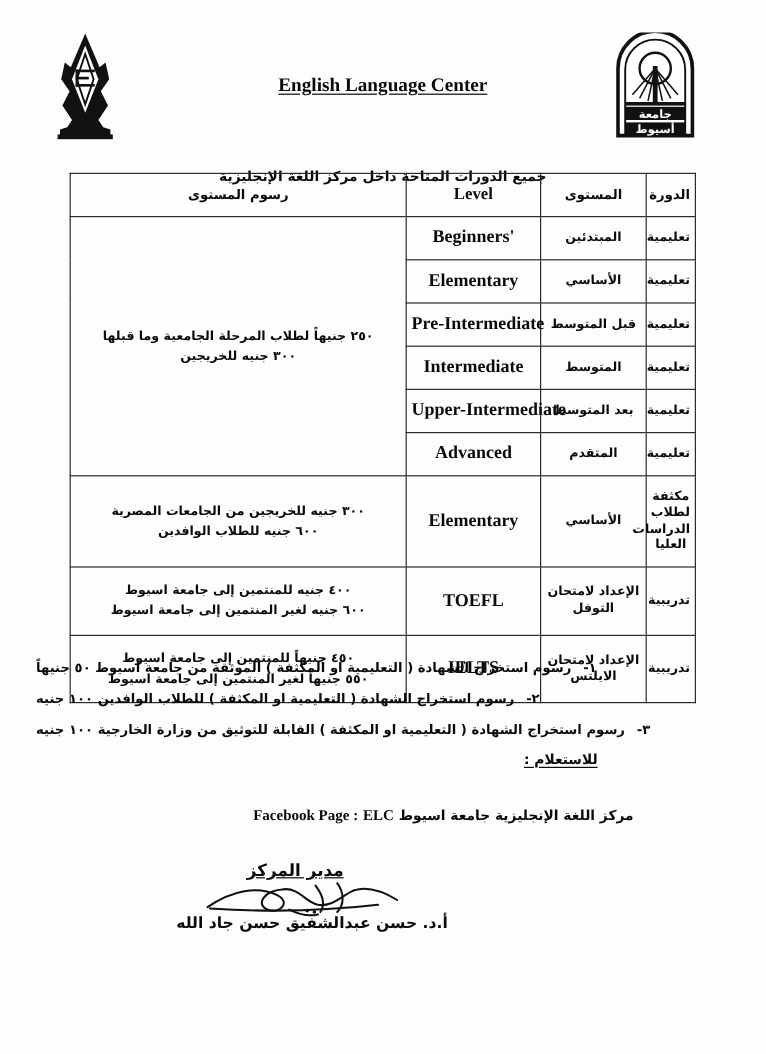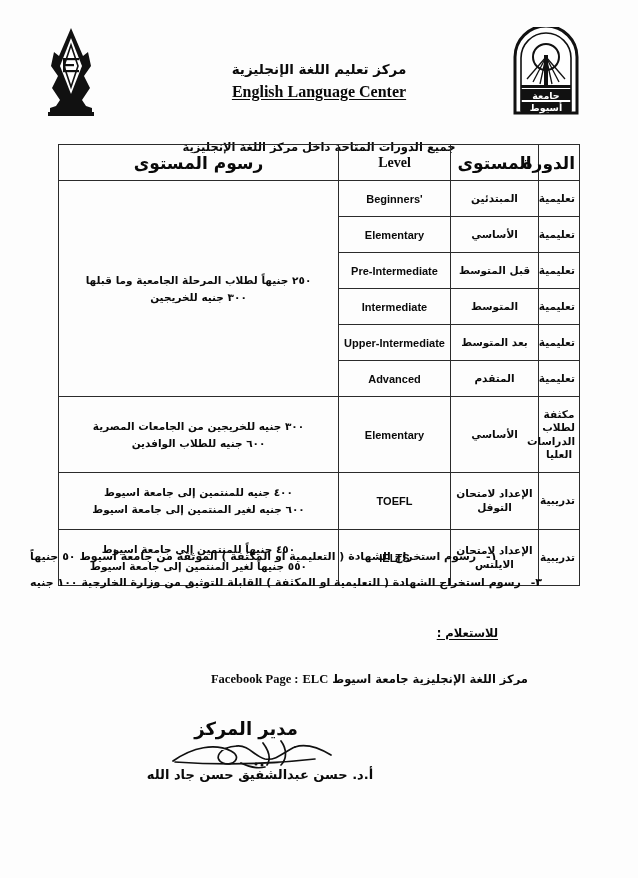--- a/index.html
+++ b/index.html
@@ -93,21 +93,21 @@
     padding: 2px 4px;
     vertical-align: middle;
     text-align: center;
   }
   col.c-course  { width: 41px; }
   col.c-levelar { width: 88px; }
   col.c-levelen { width: 112px; }
   col.c-fees    { width: 280px; }
 
   th.h {
-    font-size: 17px;
+    font-size: 11px;
     font-weight: bold;
     height: 31px;
     direction: rtl;
   }
   th.h-en {
     font-family: "Liberation Serif", "DejaVu Serif", serif;
     font-size: 14px;
     font-weight: bold;
     direction: ltr;
   }
@@ -118,22 +118,22 @@
     line-height: 1.25;
     direction: rtl;
   }
   td.level-ar {
     font-size: 10.5px;
     font-weight: bold;
     line-height: 1.3;
     direction: rtl;
   }
   td.level-en {
-    font-family: Liberation Sans, sans-serif;
-    font-size: 11px;
+    font-family: Liberation Serif, serif;
+    font-size: 15px;
     font-weight: bold;
     direction: ltr;
     white-space: nowrap;
   }
   td.fees {
     font-size: 10.5px;
     font-weight: bold;
     direction: rtl;
     text-align: right;
     line-height: 1.6;
@@ -202,23 +202,24 @@
   
   .sig {
     position: absolute;
     top: 718px;
     left: 70px;
     width: 380px;
     text-align: center;
     direction: rtl;
   }
   .sig-title {
-    font-size: 18px;
+    font-size: 14px;
     font-weight: bold;
     margin-right: 28px;
+    text-decoration: underline;
   }
   .sig-mark {
     height: 34px;
     margin: -2px 0 -4px 0;
     position: relative;
   }
   .sig-name {
     font-size: 13px;
     font-weight: bold;
     letter-spacing: 0.3px;
@@ -267,21 +268,20 @@
         <rect x="35" y="28" width="4" height="30" fill="#111"></rect>
         <rect x="12" y="58" width="50" height="3" fill="#111"></rect>
         <rect x="12" y="62" width="50" height="11" fill="#111"></rect>
         <rect x="12" y="75" width="50" height="10" fill="#111"></rect>
         <text x="37" y="71.5" text-anchor="middle" fill="#fff" font-family="DejaVu Sans, sans-serif" font-size="9.5" font-weight="bold">جامعة</text>
         <text x="37" y="84" text-anchor="middle" fill="#fff" font-family="DejaVu Sans, sans-serif" font-size="9.5" font-weight="bold">أسيوط</text>
       </svg>
     </div>
 
     <div class="title-block">
-      <div class="title-ar">مركز تعليم اللغة الإنجليزية</div>
       <div class="title-en">English Language Center</div>
     </div>
 
     <div class="subtitle-ar">جميع الدورات المتاحة داخل مركز اللغة الإنجليزية</div>
   </div>
 
   <div class="tbl-wrap">
     <table class="courses">
       <colgroup>
         <col class="c-course">
@@ -365,20 +365,24 @@
       </tbody>
     </table>
   </div>
 
   <div class="notes">
     <div class="note">
       <span class="num">١-</span>
       <span>رسوم استخراج الشهادة ( التعليمية او المكثفة ) الموثقة من جامعة أسيوط ٥٠ جنيهاً</span>
     </div>
     <div class="note">
+      <span class="num">٢-</span>
+      <span>رسوم استخراج الشهادة ( التعليمية او المكثفة ) للطلاب الوافدين  ١٠٠ جنيه</span>
+    </div>
+    <div class="note">
       <span class="num">٣-</span>
       <span>رسوم استخراج الشهادة ( التعليمية او المكثفة ) القابلة للتوثيق من وزارة الخارجية ١٠٠ جنيه</span>
     </div>
   </div>
 
   <div class="inquiry-label">للاستعلام :</div>
 
 
   <div class="fb-line">
     <span>مركز اللغة الإنجليزية جامعة اسيوط</span>

